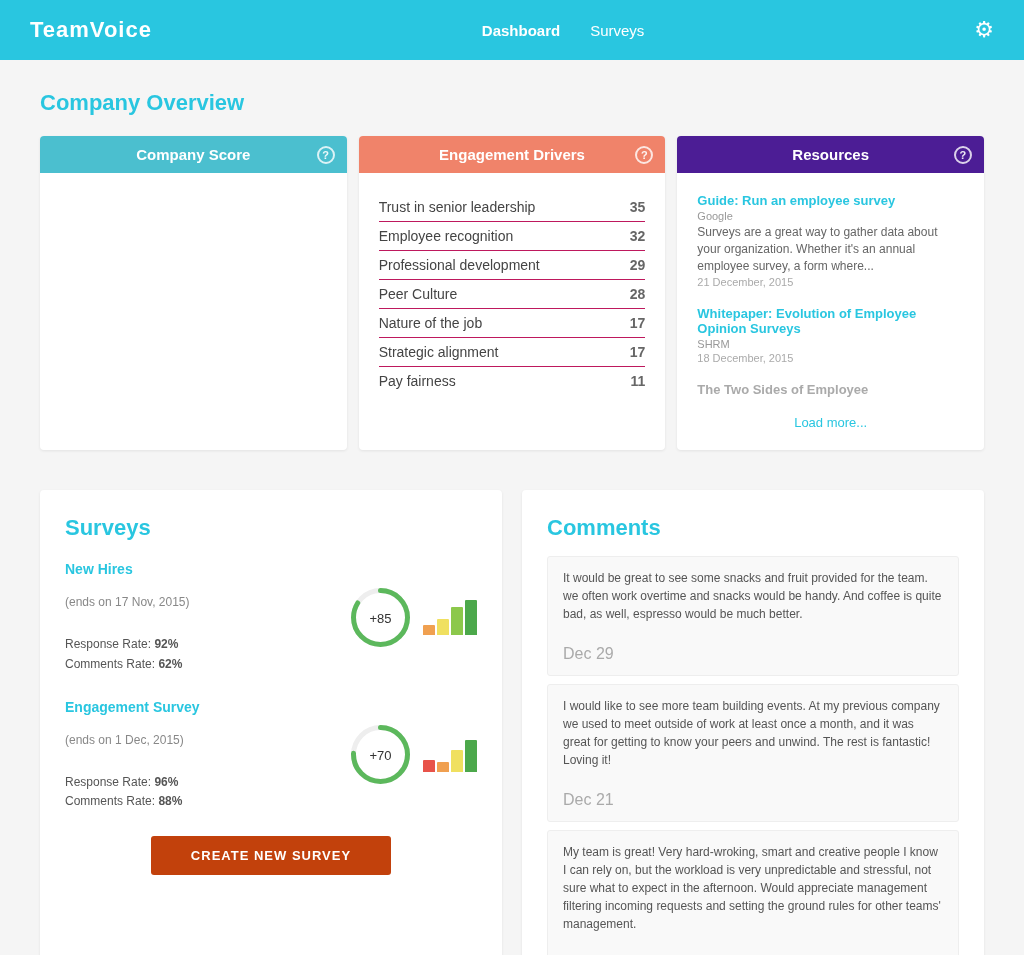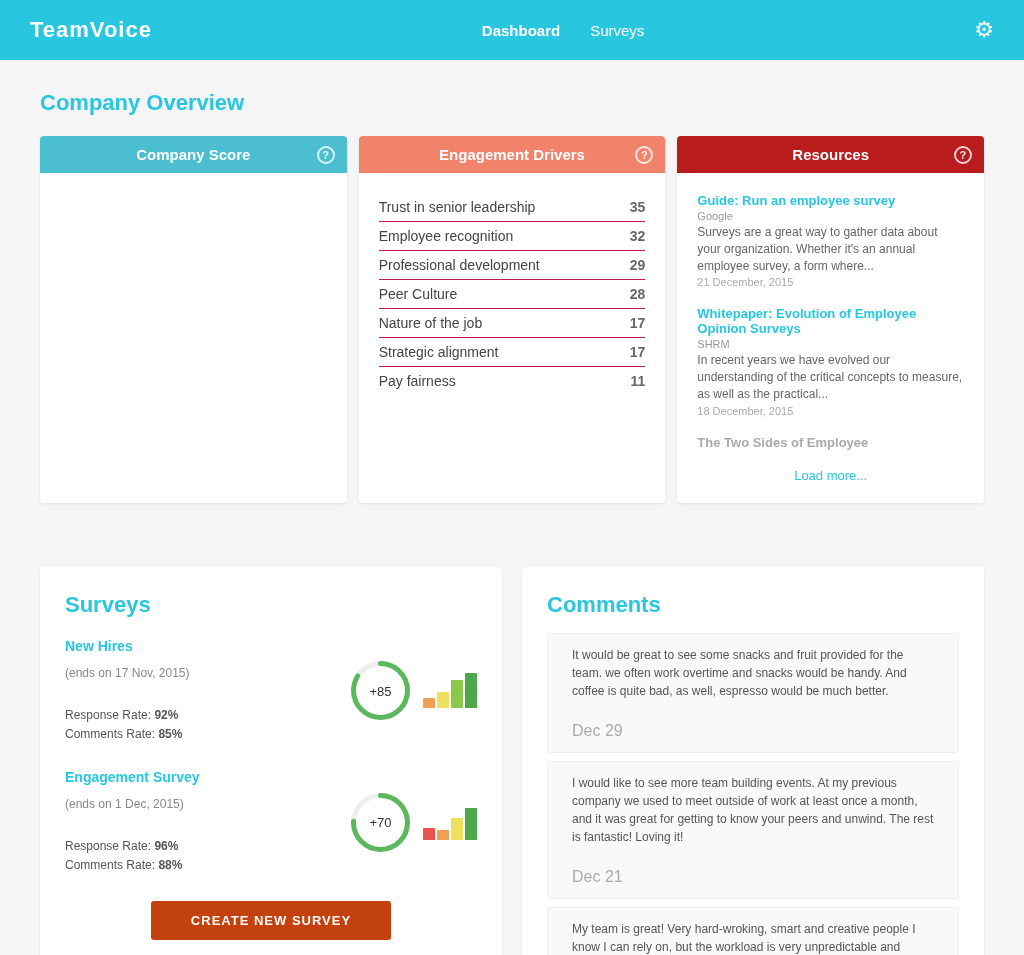--- a/index.html
+++ b/index.html
@@ -39,21 +39,21 @@
       font-size: 22px;
       font-weight: bold;
       margin-bottom: 20px;
     }
 
     
     .cards-row {
       display: grid;
       grid-template-columns: 1fr 1fr 1fr;
       gap: 12px;
-      margin-bottom: 64px;
+      margin-bottom: 40px;
     }
 
     .card {
       background: white;
       border-radius: 4px;
       overflow: hidden;
       box-shadow: 0 1px 3px rgba(0,0,0,0.08);
     }
     .card-header {
       display: flex;
@@ -74,21 +74,21 @@
       border-radius: 50%;
       display: flex;
       align-items: center;
       justify-content: center;
       font-size: 11px;
       color: rgba(255,255,255,0.9);
       cursor: pointer;
     }
     .card-header.teal { background: #4bbfcf; }
     .card-header.salmon { background: #f0836a; }
-    .card-header.purple { background: #b91c1c; }
+    .card-header.purple { background: #4c1d95; }
 
     
     .score-card-body {
       padding: 20px;
       display: flex;
       flex-direction: column;
       align-items: center;
     }
     .score-circle-container {
       position: relative;
@@ -182,21 +182,21 @@
       justify-content: space-between;
       margin-bottom: 25px;
     }
     .survey-info { flex: 1; }
     .survey-name {
       color: #29c6e0;
       font-size: 14px;
       font-weight: bold;
       cursor: pointer;
     }
-    .survey-dates { color: #888; font-size: 12px; margin: 12px 0; }
+    .survey-dates { color: #888; font-size: 12px; margin: 18px 0; }
     .survey-stats { font-size: 12px; color: #555; line-height: 1.6; margin-top: 26px; }
     .survey-stats strong { font-weight: bold; }
 
     
     .mini-score {
       position: relative;
       width: 65px;
       height: 65px;
       margin: 0 10px;
     }
@@ -233,21 +233,21 @@
       cursor: pointer;
       border-radius: 3px;
       text-align: center;
     }
 
     
     .comment-item {
       background: #f9f9f9;
       border: 1px solid #eee;
       border-radius: 3px;
-      padding: 12px 24px;
+      padding: 12px 15px;
       margin-bottom: 8px;
     }
     .comment-text { font-size: 12px; color: #555; line-height: 1.5; }
     .comment-date { font-size: 16px; color: #aaa; margin-top: 22px; }
   </style>
 </head>
 <body>
 
 <header class="header">
   <div class="header-logo">TeamVoice</div>
@@ -316,21 +316,20 @@
       <div class="resources-body">
         <div class="resource-item">
           <div class="resource-link">Guide: Run an employee survey</div>
           <div class="resource-source">Google</div>
           <div class="resource-desc">Surveys are a great way to gather data about your organization. Whether it's an annual employee survey, a form where...</div>
           <div class="resource-date">21 December, 2015</div>
         </div>
         <div class="resource-item">
           <div class="resource-link">Whitepaper: Evolution of Employee Opinion Surveys</div>
           <div class="resource-source">SHRM</div>
-          <div class="resource-desc">In recent years we have evolved our understanding of the critical concepts to measure, as well as the practical...</div>
           <div class="resource-date">18 December, 2015</div>
         </div>
         <div class="resource-item">
           <div class="resource-faded">The Two Sides of Employee</div>
         </div>
         <div class="load-more">Load more...</div>
       </div>
     </div>
 
   </div>
@@ -339,21 +338,21 @@
 
     <div class="surveys-panel">
       <div class="section-title" style="margin-bottom:20px;">Surveys</div>
 
       <div class="survey-item">
         <div class="survey-info">
           <div class="survey-name">New Hires</div>
           <div class="survey-dates">(ends on 17 Nov, 2015)</div>
           <div class="survey-stats">
             Response Rate: <strong>92%</strong><br>
-            Comments Rate: <strong>85%</strong>
+            Comments Rate: <strong>62%</strong>
           </div>
         </div>
         <div class="mini-score">
           <svg width="65" height="65" viewBox="0 0 65 65">
             <circle cx="32.5" cy="32.5" r="27" fill="none" stroke="#eee" stroke-width="5"></circle>
             <circle cx="32.5" cy="32.5" r="27" fill="none" stroke="#5cb85c" stroke-width="5" stroke-dasharray="142 170" stroke-linecap="round"></circle>
           </svg>
           <div class="mini-score-val">+85</div>
         </div>
         <div class="mini-bars">

